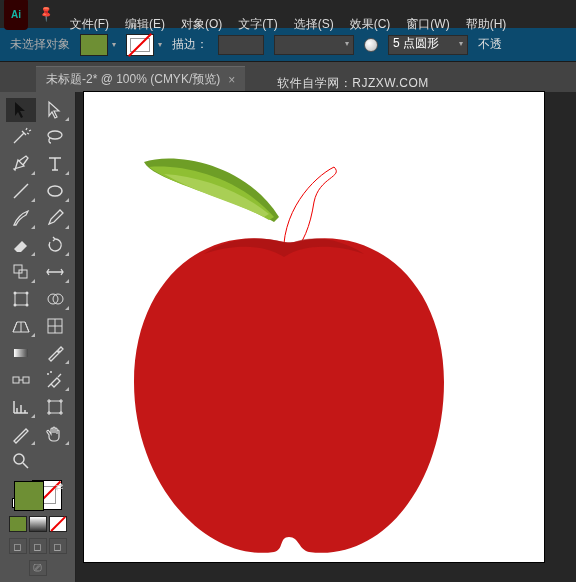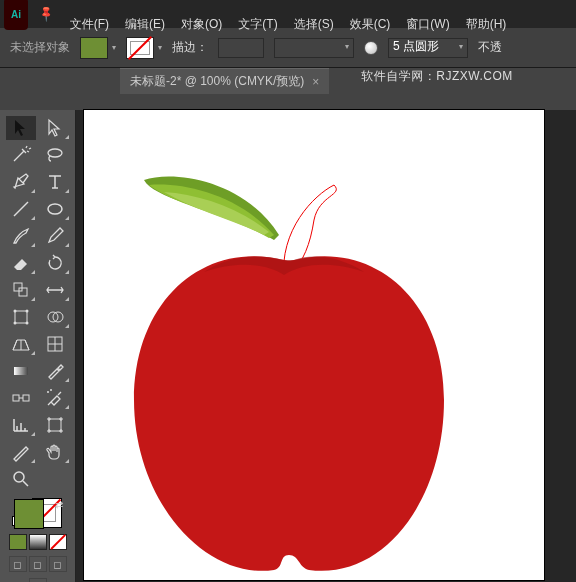--- a/index.html
+++ b/index.html
@@ -1,33 +1,33 @@
 <!DOCTYPE html>
 <html><head>
 <meta charset="utf-8">
 <style>
 *{margin:0;padding:0;box-sizing:border-box;font-family:"Microsoft YaHei",sans-serif;font-size:12px;user-select:none}
 body{background:#262626;width:576px;height:582px;overflow:hidden;color:#ccc}
 .menubar{height:28px;background:#262626;display:flex;align-items:center;padding:0 4px}
 .ai-logo{width:24px;height:32px;background:#310000;border-radius:4px;display:flex;align-items:center;justify-content:center;color:#14b8a6;font-weight:bold;margin-right:4px;font-size:10px}
 .pin{color:#888;margin:0 8px;transform:rotate(-45deg);font-size:11px}
 .menu-item{padding:10px 8px;color:#ddd;height:28px;line-height:28px;cursor:default}
-.optbar{height:40px;background:#404040;display:flex;align-items:center;padding:0 10px;gap:10px;border-bottom:1px solid #1a1a1a}
+.optbar{height:34px;background:#0c4a6e;display:flex;align-items:center;padding:0 10px;gap:10px;border-bottom:1px solid #1a1a1a}
 .no-sel{color:#aaa}
 .fill-sw{width:28px;height:22px;background:#6e8f34;border:1px solid #222;cursor:pointer}
 .stroke-sw{width:28px;height:22px;background:#fff;border:1px solid #222;position:relative;cursor:pointer}
 .stroke-sw::after{content:"";position:absolute;width:32px;height:2px;background:#e00;top:9px;left:-3px;transform:rotate(-45deg)}
 .stroke-sw::before{content:"";position:absolute;inset:3px;border:1px solid #999}
 .chev{color:#aaa;font-size:8px;margin-left:-6px;cursor:pointer}
 .lbl{color:#ddd}
 .num{width:46px;height:20px;background:#424242;border:1px solid #2a2a2a;color:#fff;padding:0 4px;cursor:text}
 .sel{height:20px;background:#424242;border:1px solid #2a2a2a;color:#fff;padding:0 16px 3px 4px;cursor:pointer;display:flex;align-items:center;position:relative}
 .sel::after{content:"▾";position:absolute;right:4px;color:#aaa;font-size:8px}
 .dot{width:14px;height:14px;border-radius:50%;background:radial-gradient(circle at 35% 35%,#fff,#bbb);border:1px solid #555}
-.tabbar{height:42px;background:#434343;display:flex;align-items:flex-start;padding-left:120px}
+.tabbar{height:30px;background:#434343;display:flex;align-items:flex-end;padding-left:36px}
 .tab{background:#535353;height:26px;display:flex;align-items:center;padding:0 10px;gap:8px;border-top:1px solid #666;cursor:pointer}
 .tab-x{color:#aaa;cursor:pointer}
 .watermark{margin-left:32px;color:#ddd;letter-spacing:.5px}
 .workspace{display:flex;height:490px}
 .toolbox{width:76px;background:#535353;border-right:1px solid #222;padding:6px 0;display:flex;flex-direction:column;align-items:center}
 .tool-grid{display:grid;grid-template-columns:30px 30px;gap:3px 4px}
 .tool{width:30px;height:24px;display:flex;align-items:center;justify-content:center;color:#ddd;cursor:pointer;position:relative}
 .tool.sel-tool{background:#303030}
 .tri{position:absolute;right:1px;bottom:1px;width:0;height:0;border-right:4px solid #bbb;border-top:4px solid transparent}
 .swatch-big{position:relative;width:48px;height:44px;margin-top:8px}

